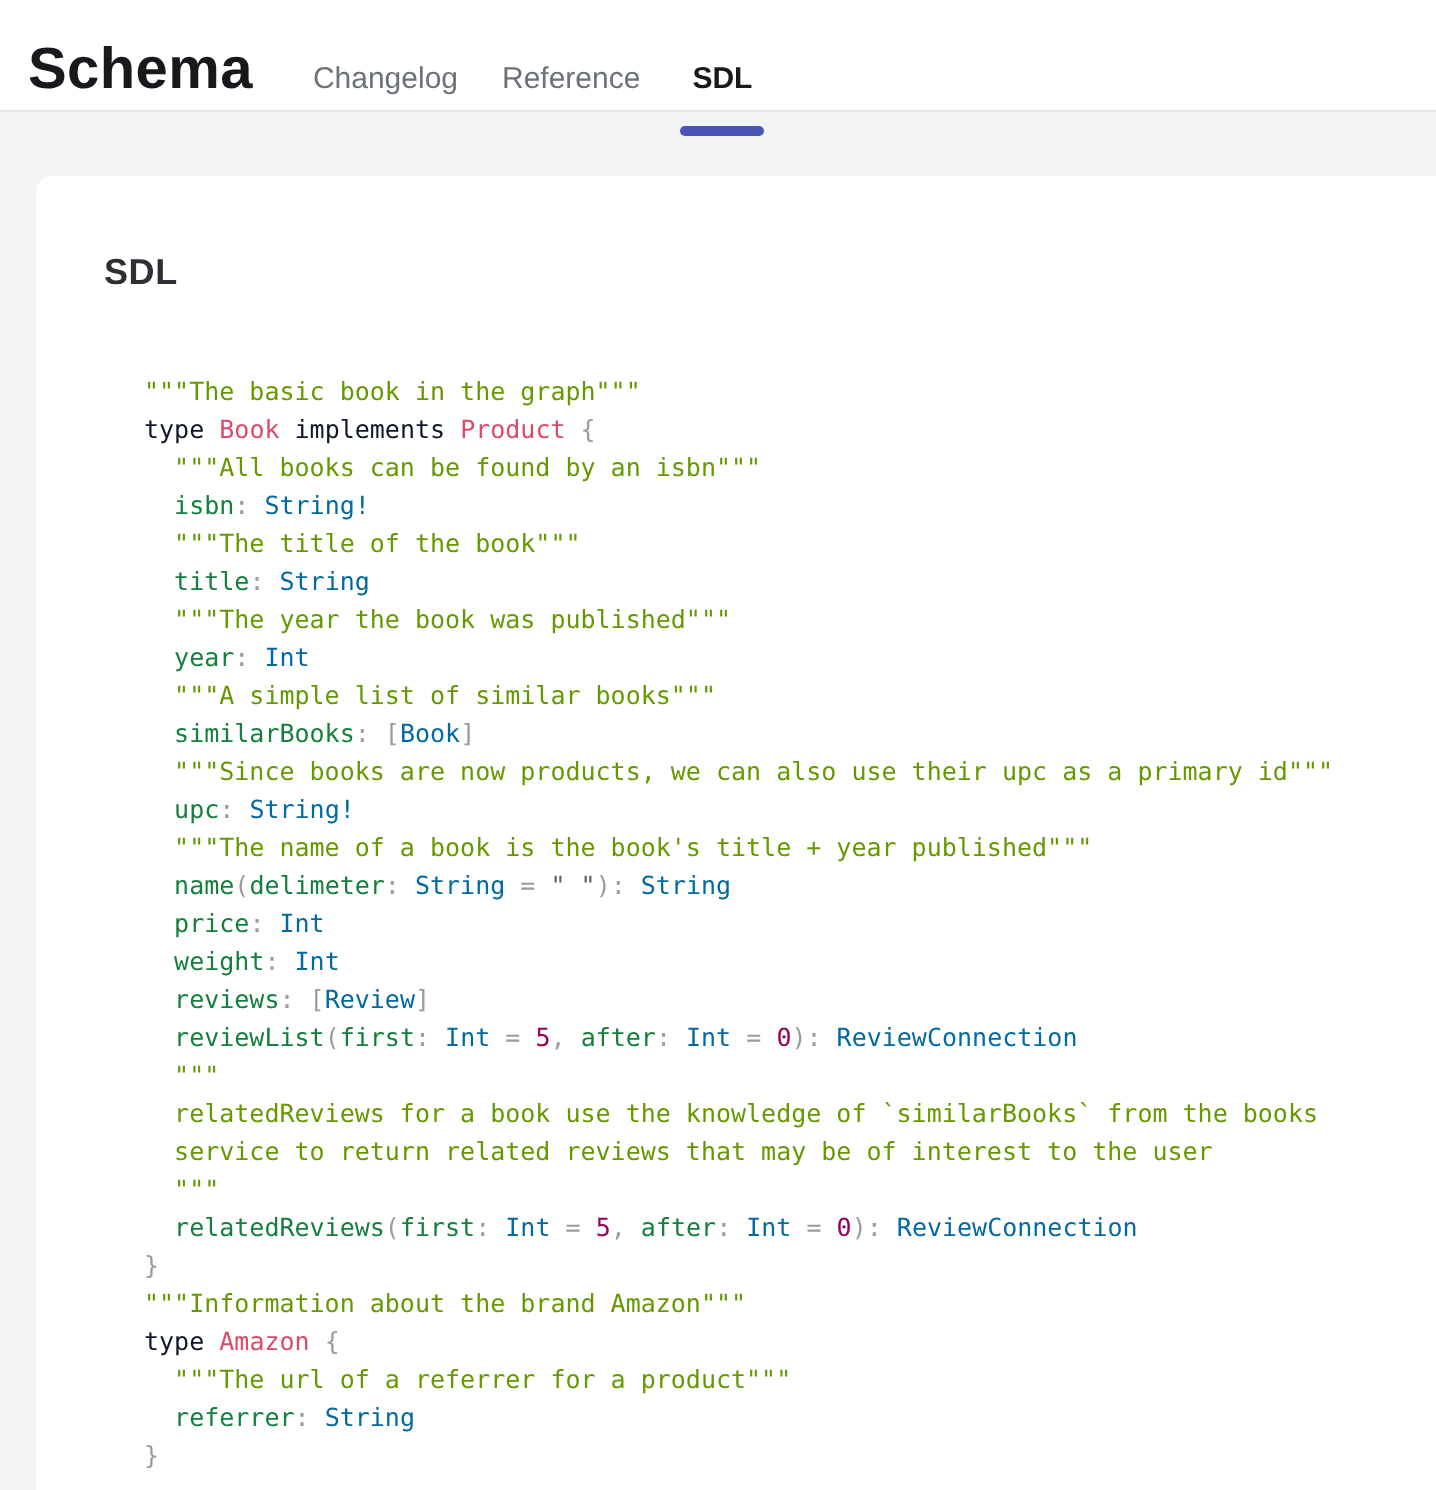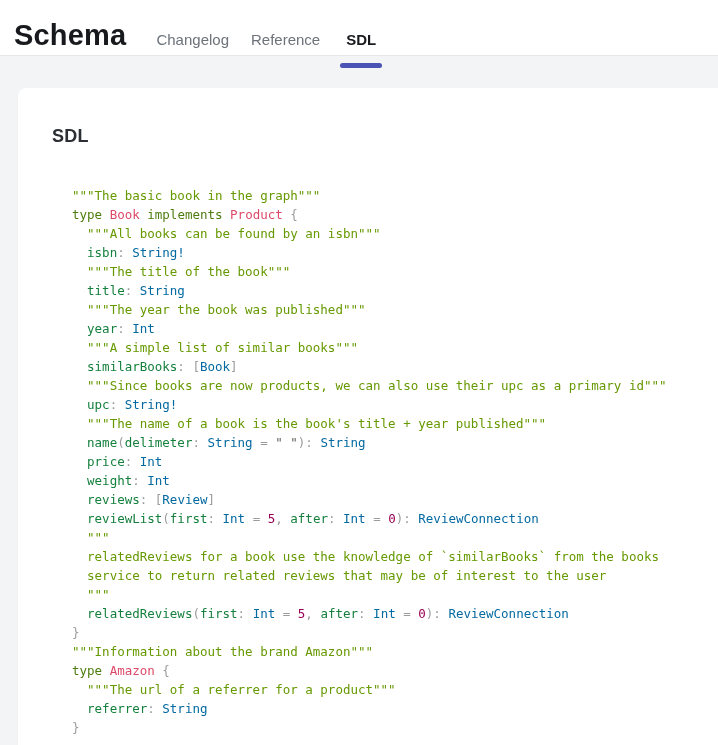--- a/index.html
+++ b/index.html
@@ -43,21 +43,21 @@
     color: #2c2f33; letter-spacing: 0.3px;
   }
   pre.code {
     margin: 39px 0 0 20px;
     font-family: "DejaVu Sans Mono", "Liberation Mono", monospace;
     font-size: 12.5px; line-height: 19px;
     white-space: pre; color: #1f2328;
   }
   .code-line { height: 19px; }
 </style>
-<style>.tok-str{color:#669900}.tok-attr{color:#15803d}.tok-kw{color:#4d7c0f}.tok-cls{color:#dd4a68}.tok-num{color:#990055}.tok-punc{color:#9b9b9b}.tok-plain{color:#0369a1}.tok-qstr{color:#5f6358}.tab-underline{background:#4a54b4}</style></head>
+<style>.tok-str{color:#669900}.tok-attr{color:#15803d}.tok-kw{color:#0f172a}.tok-cls{color:#dd4a68}.tok-num{color:#990055}.tok-punc{color:#9b9b9b}.tok-plain{color:#0369a1}.tok-qstr{color:#5f6358}.tab-underline{background:#4a54b4}</style></head>
 <body>
 
 <header>
   <h1>Schema</h1>
   <nav>
     <div class="tab">Changelog</div>
     <div class="tab">Reference</div>
     <div class="tab active">
       <span>SDL</span>
       <span class="tab-underline"></span>

